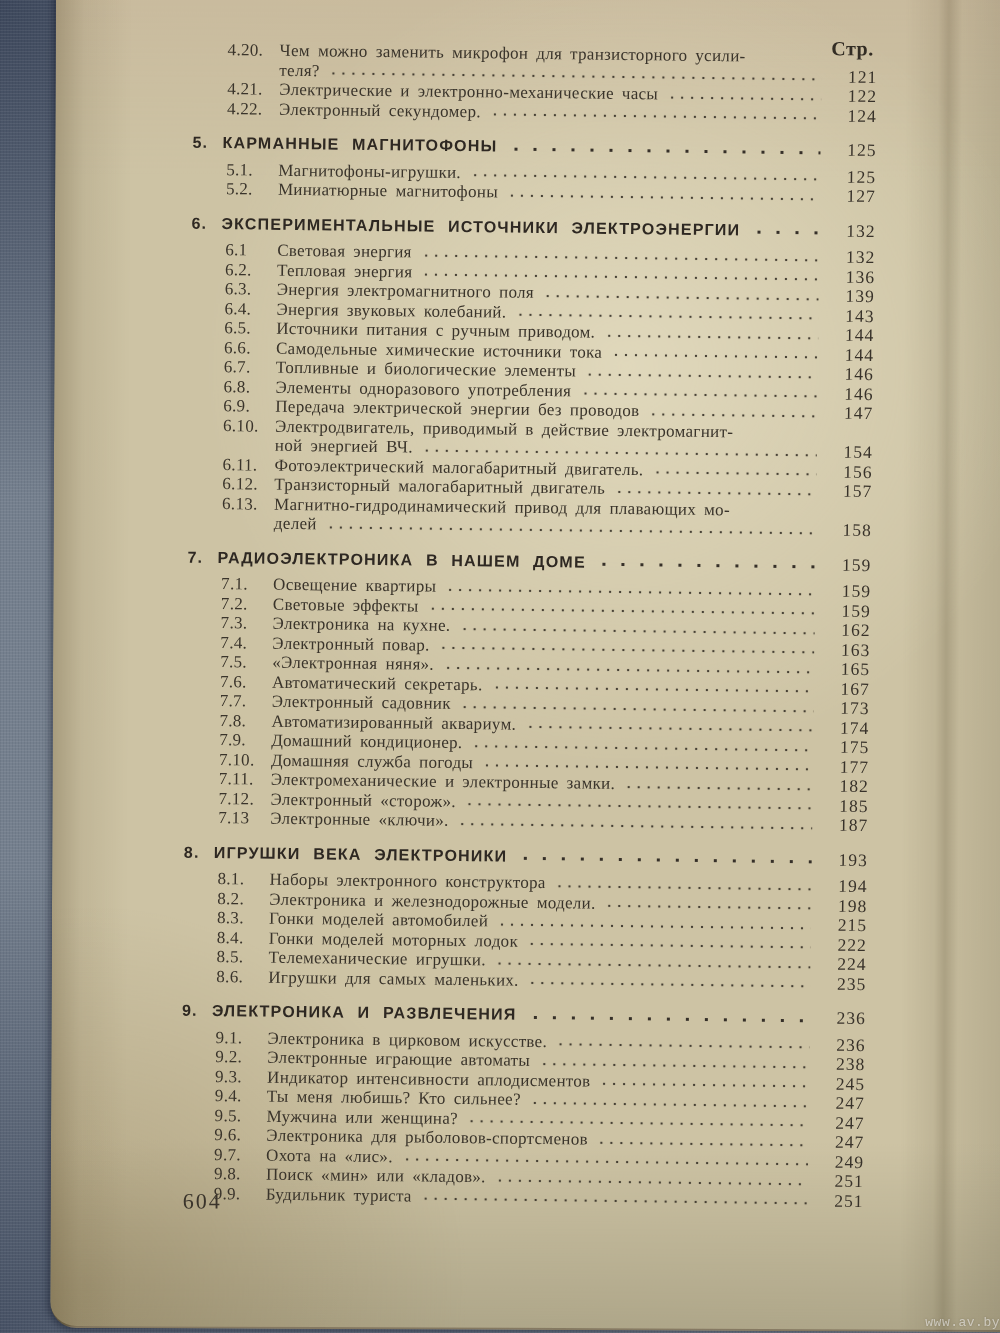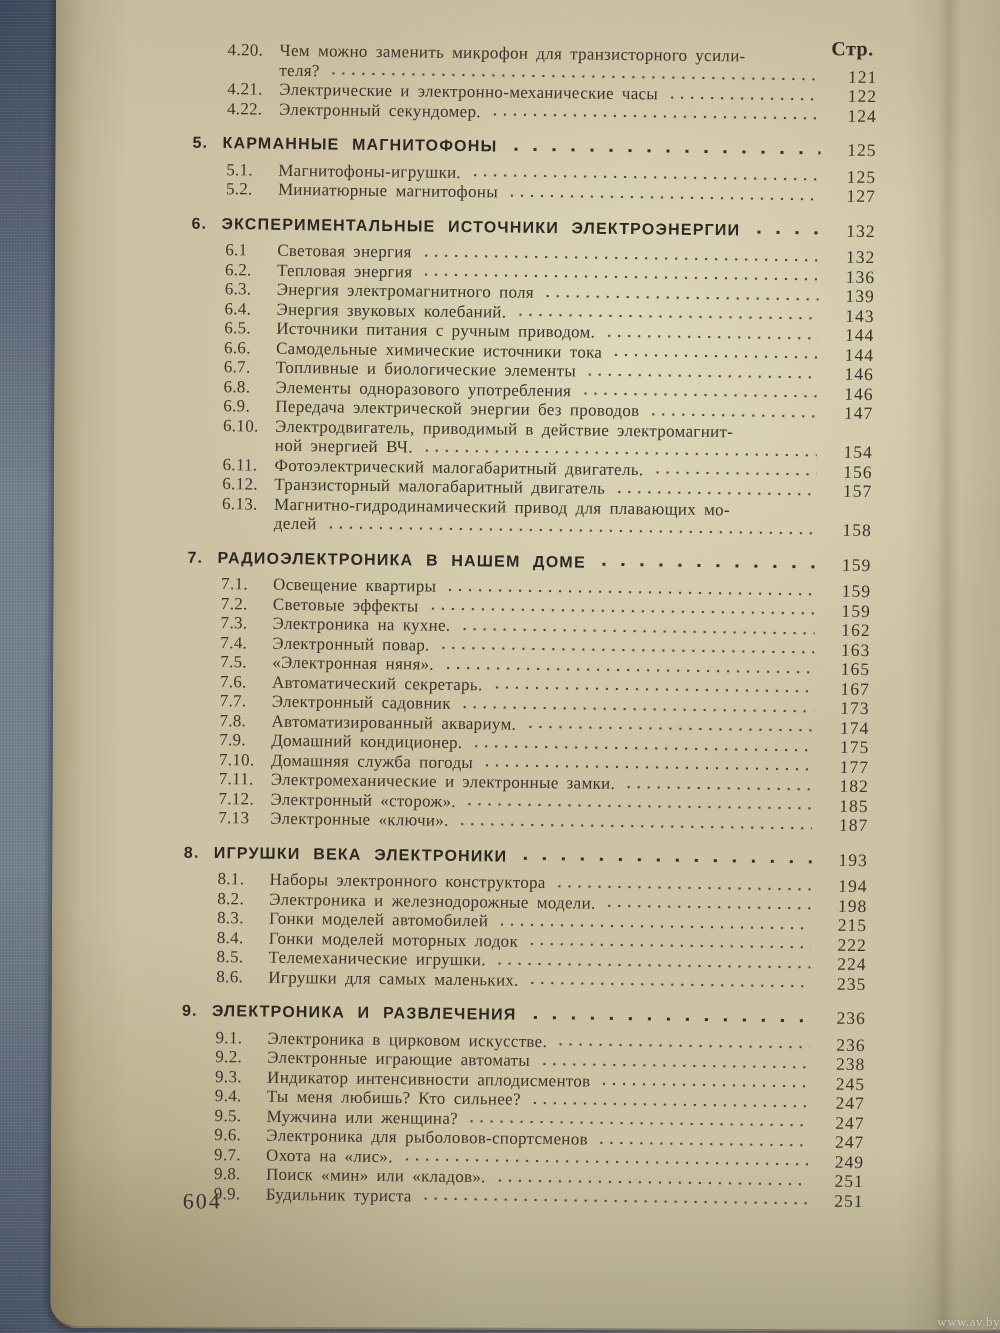--- a/index.html
+++ b/index.html
@@ -68,21 +68,21 @@
   }
   .lead.noline{background:none;}
   .pg{flex:0 0 46px;text-align:right;font-family:"Liberation Serif", serif;
       font-weight:normal;font-size:17.5px;letter-spacing:1px;color:#38322a;}
   .footer-num{
     position:absolute;left:132px;top:1198px;
     font-size:22px;letter-spacing:2px;color:#3a342b;
   }
   .watermark{
     position:absolute;right:0;bottom:3px;
-    font-family:Liberation Serif, serif;font-size:13px;
+    font-family:Liberation Mono, monospace;font-size:13px;
     color:rgba(255,255,255,.55);text-shadow:0 0 2px rgba(80,70,50,.4);
     letter-spacing:.5px;
   }
   
   .photo-vignette{
     position:absolute;inset:0;pointer-events:none;
     background:
       radial-gradient(ellipse 120% 100% at 50% 42%, transparent 70%, rgba(35,35,30,.16) 100%);
   }
 </style>

